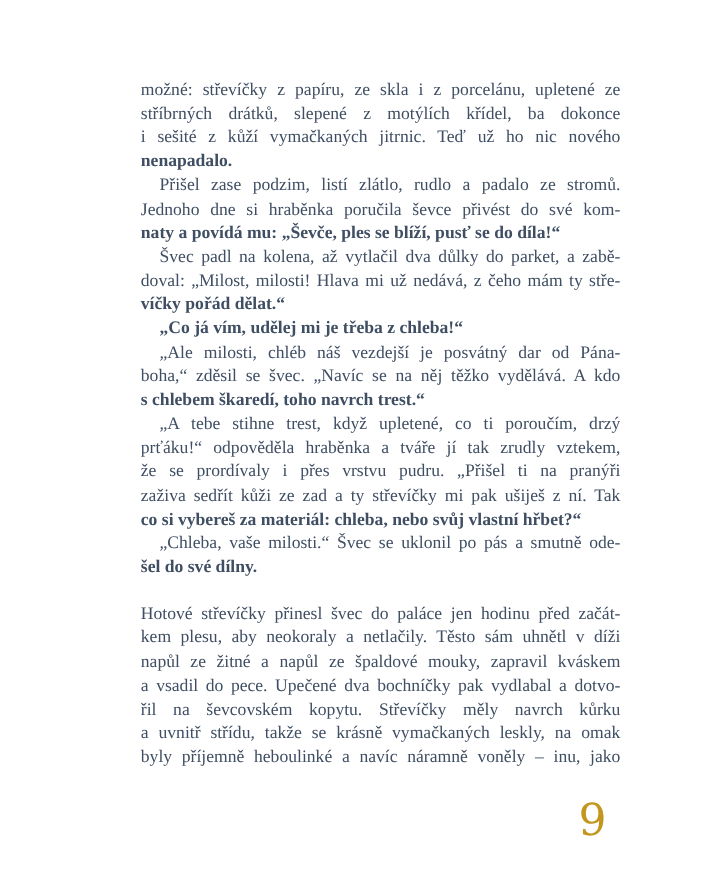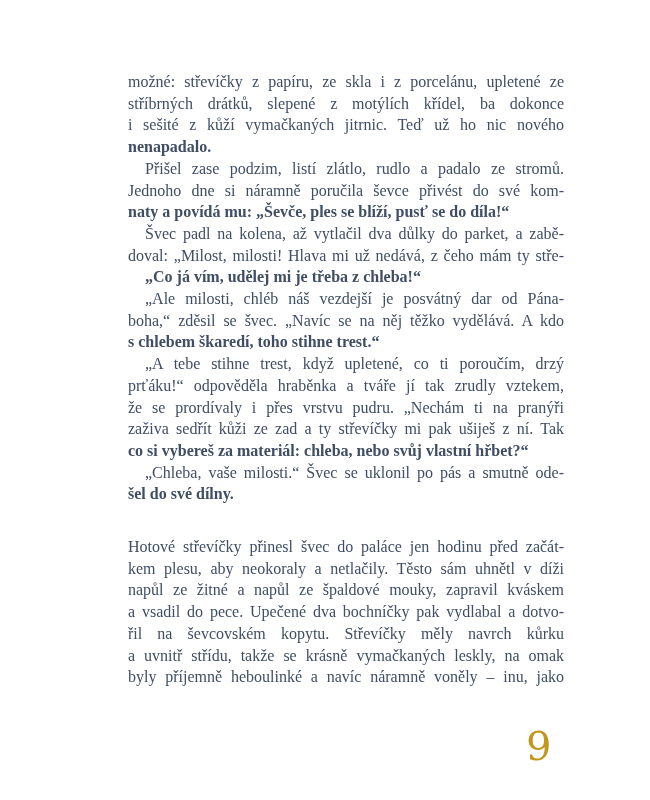--- a/index.html
+++ b/index.html
@@ -23,21 +23,21 @@
     position: absolute;
     left: 128px;
     top: 71px;
     width: 436px;
     font-family: "Liberation Serif", serif;
     font-size: 16px;
     line-height: 21.7px;
     color: var(--text-color);
   }
   .para { width: 100%; }
-  .para.gap { margin-top: 31px; }
+  .para.gap { margin-top: 21px; }
   .line {
     width: 100%;
     text-align: justify;
     text-align-last: justify;
     white-space: normal;
   }
   .line.last { text-align-last: left; font-weight: bold; }
   .line.indent { text-indent: 17px; }
   .page-num {
     position: absolute;
@@ -55,39 +55,40 @@
 <div class="book-page">
   <div class="text-block">
       <div class="para">
         <div class="line">možné: střevíčky z papíru, ze skla i z porcelánu, upletené ze</div>
         <div class="line">stříbrných drátků, slepené z motýlích křídel, ba dokonce</div>
         <div class="line">i sešité z kůží vymačkaných jitrnic. Teď už ho nic nového</div>
         <div class="line last">nenapadalo.</div>
       </div>
       <div class="para">
         <div class="line indent">Přišel zase podzim, listí zlátlo, rudlo a padalo ze stromů.</div>
-        <div class="line">Jednoho dne si náramně poručila ševce přivést do své kom-</div>
+        <div class="line">Jednoho dne si hraběnka poručila ševce přivést do své kom-</div>
         <div class="line last">naty a povídá mu: „Ševče, ples se blíží, pusť se do díla!“</div>
       </div>
       <div class="para">
         <div class="line indent">Švec padl na kolena, až vytlačil dva důlky do parket, a zabě-</div>
         <div class="line">doval: „Milost, milosti! Hlava mi už nedává, z čeho mám ty stře-</div>
+        <div class="line last">víčky pořád dělat.“</div>
       </div>
       <div class="para">
         <div class="line last indent">„Co já vím, udělej mi je třeba z chleba!“</div>
       </div>
       <div class="para">
         <div class="line indent">„Ale milosti, chléb náš vezdejší je posvátný dar od Pána-</div>
         <div class="line">boha,“ zděsil se švec. „Navíc se na něj těžko vydělává. A kdo</div>
-        <div class="line last">s chlebem škaredí, toho stihne trest.“</div>
+        <div class="line last">s chlebem škaredí, toho navrch trest.“</div>
       </div>
       <div class="para">
         <div class="line indent">„A tebe stihne trest, když upletené, co ti poroučím, drzý</div>
         <div class="line">prťáku!“ odpověděla hraběnka a tváře jí tak zrudly vztekem,</div>
-        <div class="line">že se prordívaly i přes vrstvu pudru. „Nechám ti na pranýři</div>
+        <div class="line">že se prordívaly i přes vrstvu pudru. „Přišel ti na pranýři</div>
         <div class="line">zaživa sedřít kůži ze zad a ty střevíčky mi pak ušiješ z ní. Tak</div>
         <div class="line last">co si vybereš za materiál: chleba, nebo svůj vlastní hřbet?“</div>
       </div>
       <div class="para">
         <div class="line indent">„Chleba, vaše milosti.“ Švec se uklonil po pás a smutně ode-</div>
         <div class="line last">šel do své dílny.</div>
       </div>
       <div class="para gap">
         <div class="line">Hotové střevíčky přinesl švec do paláce jen hodinu před začát-</div>
         <div class="line">kem plesu, aby neokoraly a netlačily. Těsto sám uhnětl v díži</div>

